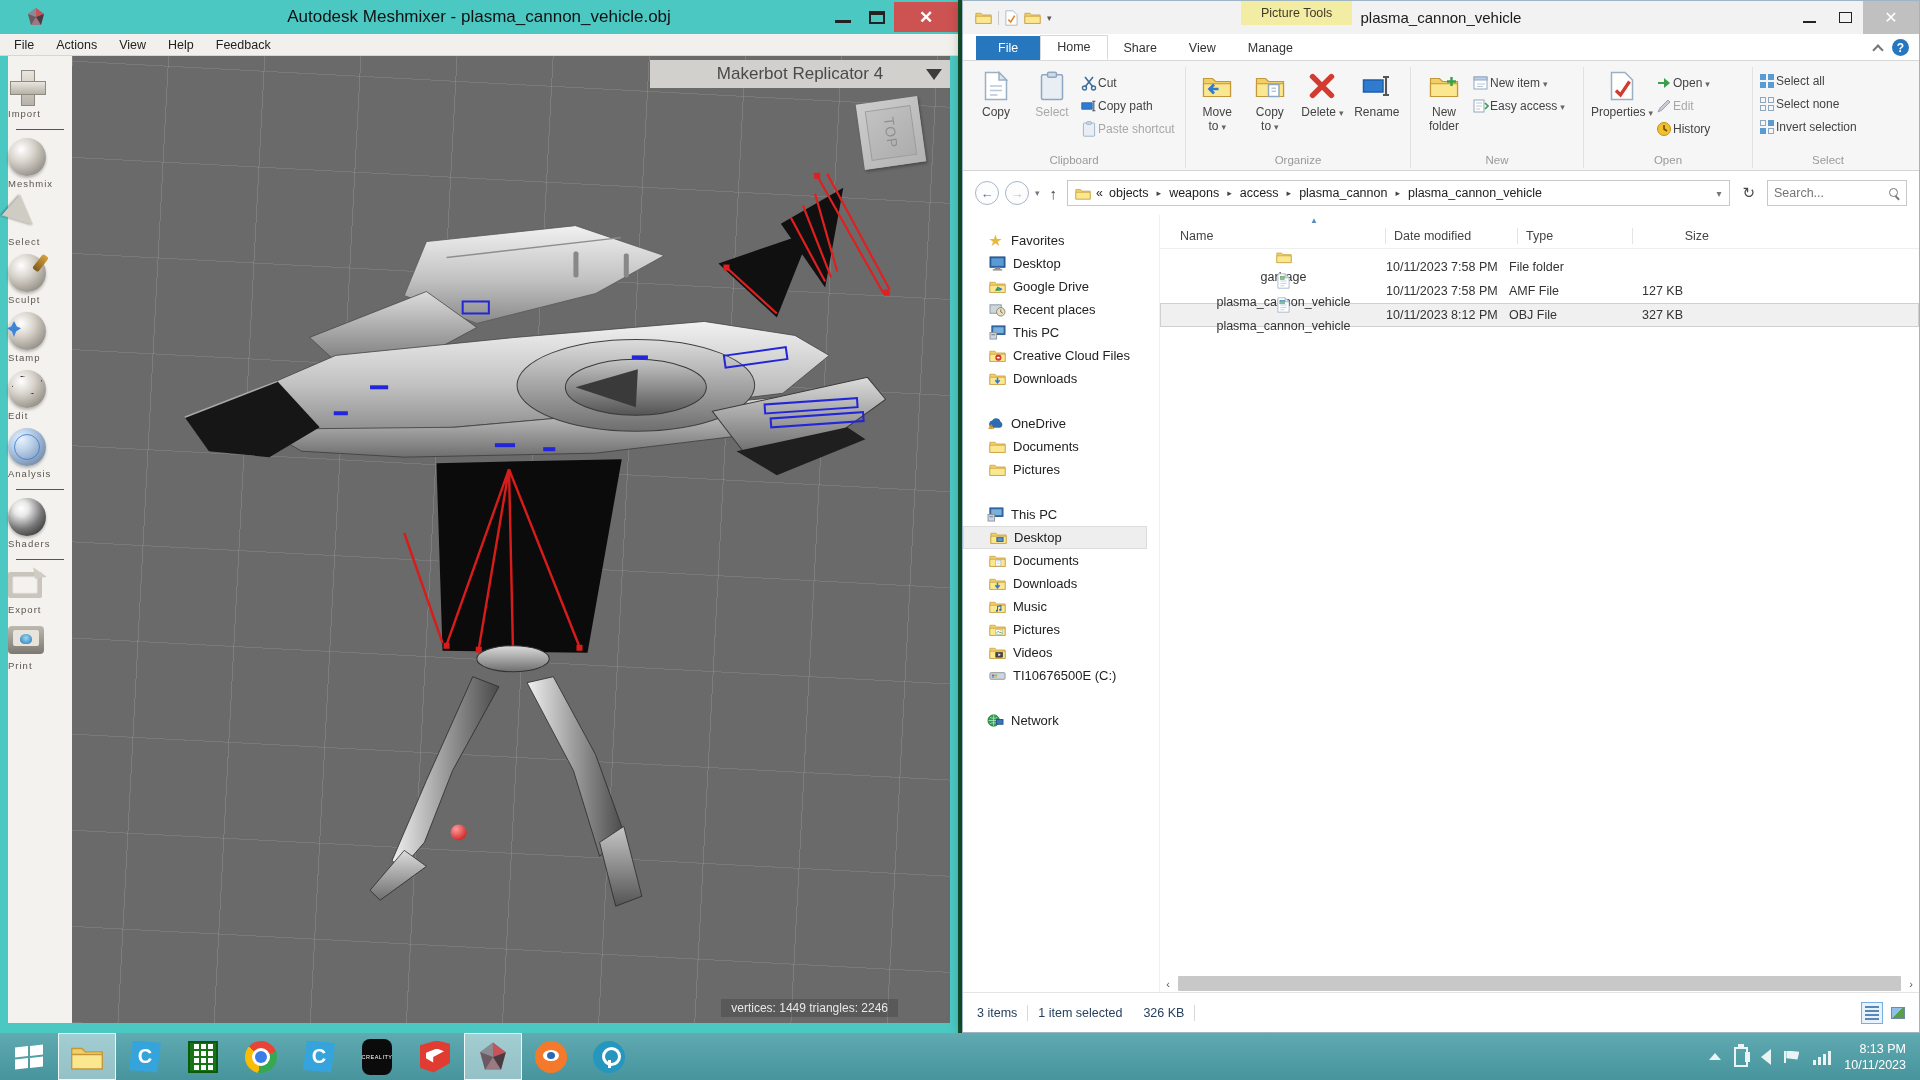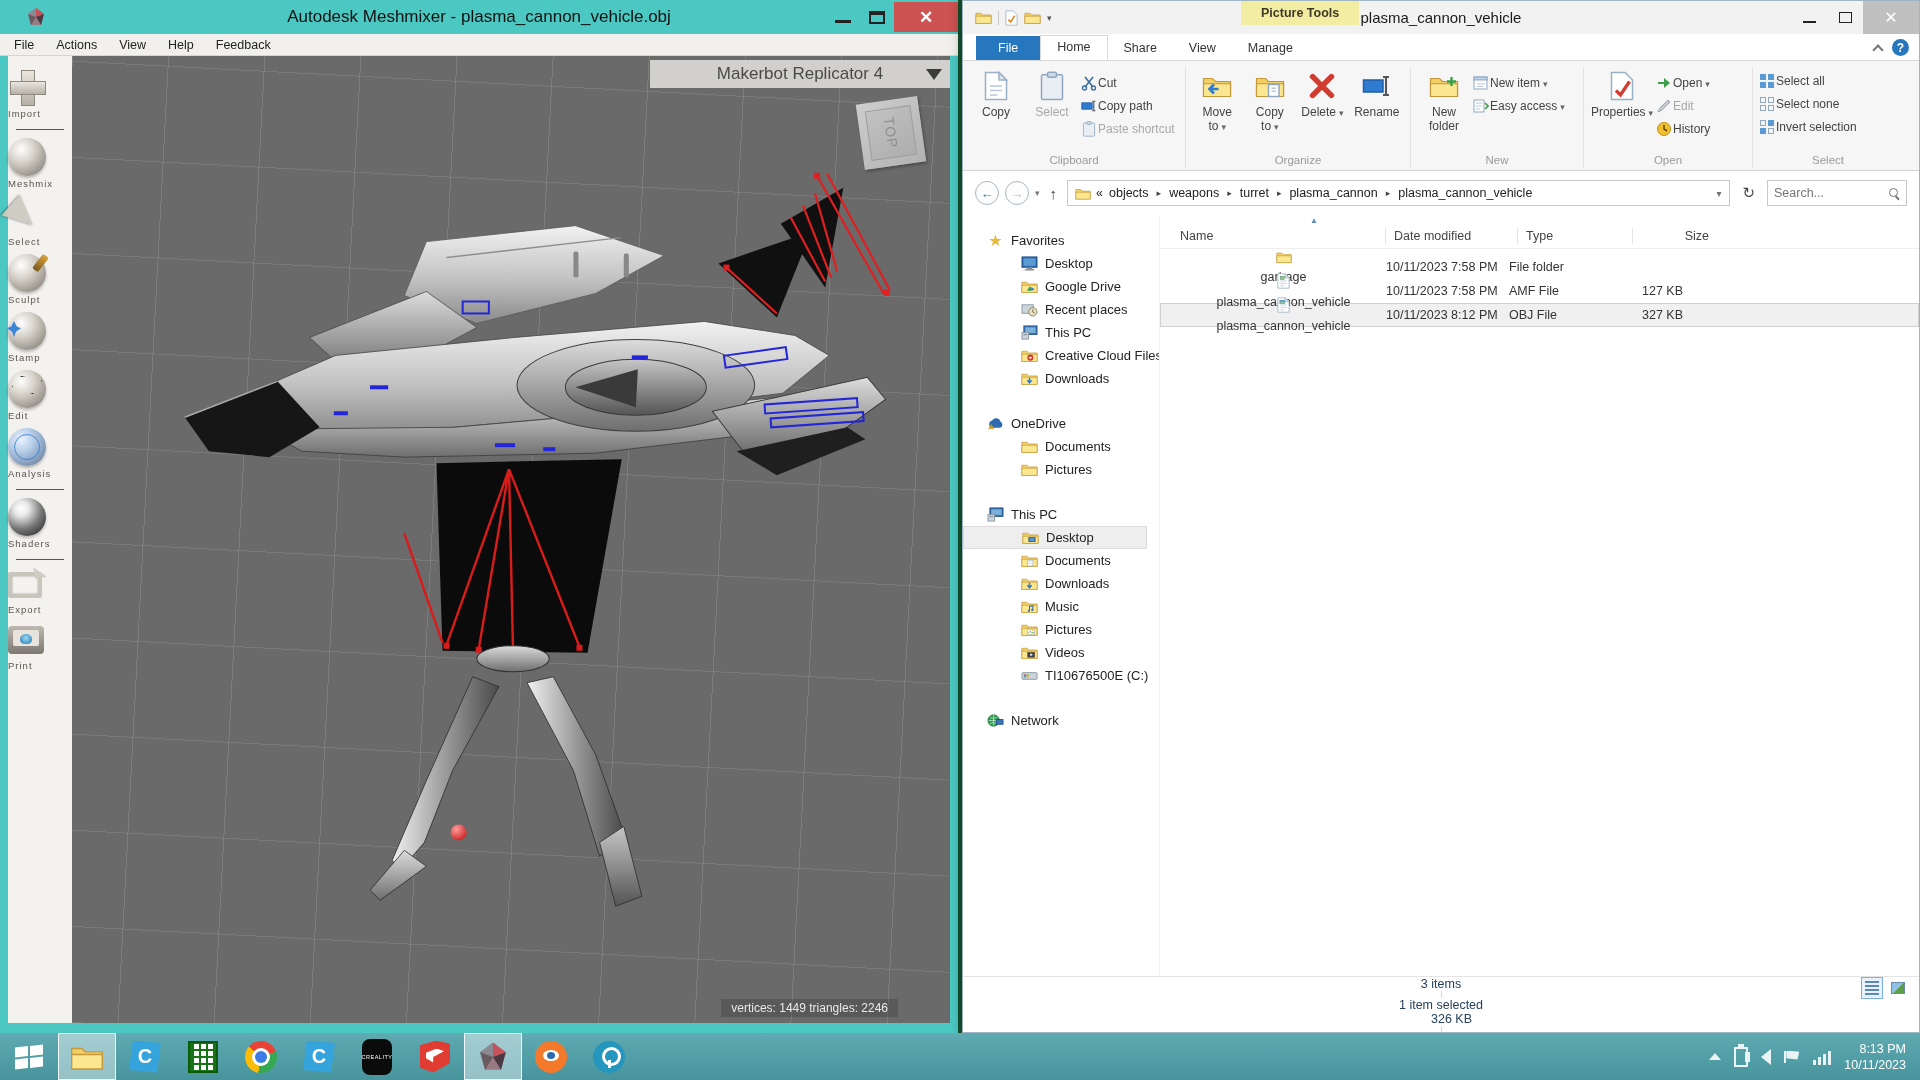--- a/index.html
+++ b/index.html
@@ -54,21 +54,21 @@
   .mm-stats { position:absolute; right:52px; bottom:6px; background:rgba(40,40,40,.25); color:#e8e8e8; font-size:12px; padding:2px 10px; }
   .mm-model { position:absolute; inset:0; width:100%; height:100%; }
 
   
   .ex-window { position:absolute; left:962px; top:0; width:958px; height:1033px; background:#fff; border:1px solid #9fb5c4; box-shadow:0 0 12px rgba(0,0,0,.35); }
   .ex-titlebar { position:relative; height:33px; background:#f2f2f2; display:flex; align-items:center; }
   .ex-qat { display:flex; align-items:center; gap:6px; padding-left:12px; }
   .ex-qat svg { width:17px; height:15px; }
   .ex-qat .qsep { width:1px; height:14px; background:#c9c9c9; }
   .ex-qat .qcaret { font-size:9px; color:#555; }
-  .ex-pictools { position:absolute; left:278px; top:0; height:24px; padding:0 20px; background:#f3eda3; display:flex; align-items:center; font-size:12.5px; color:#3f3a28;font-weight:bold; }
+  .ex-pictools { position:absolute; left:278px; top:0; height:24px; padding:0 20px; background:#f3eda3; display:flex; align-items:center; font-size:12.5px; color:#3f3a28; }
   .ex-title { position:absolute; left:0; right:0; text-align:center; font-size:15px; color:#1a1a1a; }
   .ex-btns { position:absolute; right:0; top:0; height:33px; display:flex; align-items:center; z-index:3;}
   .ex-min,.ex-max { width:36px; height:26px; display:flex; align-items:center; justify-content:center; color:#222; }
   .ex-min .bar { width:13px; height:2px; background:#222; margin-top:9px; }
   .ex-max .box { width:13px; height:11px; border:1.5px solid #222; }
   .ex-close { width:56px; height:33px; background:#c0c0c0; color:#fff; display:flex; align-items:center; justify-content:center; font-size:16px; }
   .ex-tabs { height:27px; display:flex; align-items:flex-end; border-bottom:1px solid #d8d8d8; background:#fff; position:relative; }
   .ex-tab { padding:4px 16px 5px 16px; font-size:12.5px; color:#333; }
   .ex-tab.file { background:#2677be; color:#fff; padding:5px 22px; margin-left:13px; }
   .ex-tab.sel { border:1px solid #d8d8d8; border-bottom:1px solid #fff; background:#fff; }
@@ -104,21 +104,21 @@
   .addr-refresh { font-size:15px; color:#4a4a4a; padding:0 6px; }
   .search-box { width:140px; height:26px; border:1px solid #c8c8c8; display:flex; align-items:center; padding:0 6px; }
   .search-box input { border:none; outline:none; width:100%; font-size:12.5px; color:#333; font-family:"Liberation Sans",sans-serif; }
   .mag { width:11px; height:11px; position:relative; flex-shrink:0; }
   .mag::before { content:""; position:absolute; left:0; top:0; width:7px; height:7px; border:1.5px solid #777; border-radius:50%; }
   .mag::after { content:""; position:absolute; right:0px; bottom:0px; width:5px; height:1.5px; background:#777; transform:rotate(45deg); }
 
   .ex-main { position:absolute; top:214px; bottom:40px; left:0; right:0; display:flex; }
   .ex-nav { width:197px; padding-top:14px; font-size:13px; color:#222; overflow:hidden; border-right:1px solid #f0f0f0;}
   .nav-row { display:flex; align-items:center; gap:7px; height:23px; padding-left:36px; white-space:nowrap; }
-  .nav-row.child { padding-left:58px; }
+  .nav-row.child { padding-left:26px; }
   .nav-row.selhl { background:#eeeeee; border:1px solid #dcdcdc; margin-right:12px; }
   .nav-row svg { width:17px; height:15px; flex-shrink:0; }
   .nav-gap { height:22px; }
   .nav-star { color:#e8b93c; font-size:16px; width:17px; text-align:center; }
 
   .ex-files { flex:1; position:relative; font-size:12.5px; color:#333; }
   .fl-header { display:flex; height:26px; align-items:center; border-bottom:1px solid #eee; color:#444; margin-top:8px; position:relative; }
   .fl-header .sortmark { position:absolute; left:150px; top:-7px; font-size:8px; color:#5a8cc0; }
   .col-name { width:225px; padding-left:20px; }
   .col-date { width:123px; }
@@ -128,21 +128,21 @@
   .fl-row { display:flex; height:24px; align-items:center; border:1px solid transparent; }
   .fl-row.sel { background:#f0f0f0; border:1px solid #d0d0d0; }
   .fl-row .nm { display:flex; align-items:center; gap:6px; width:225px; padding-left:20px;flex-direction:column; }
   .fl-row svg { width:16px; height:14px; flex-shrink:0; }
   .fl-rows { margin-top:6px; }
   .fl-row .dt { width:123px; } .fl-row .tp { width:106px; } .fl-row .sz { width:82px; text-align:right; padding-right:14px; }
   .ex-hscroll { position:absolute; left:0; right:0; bottom:0; height:17px; display:flex; align-items:center; background:#fff; }
   .hs-arrow { width:16px; text-align:center; font-size:11px; color:#555; }
   .hs-track { flex:1; height:15px; background:#c8c8c8; margin:0 2px; border-radius:1px; }
 
-  .ex-status { position:absolute; left:0; right:0; bottom:0; height:56px; border-top:1px solid #e4e4e4; display:flex; align-items:center; padding:0 14px; font-size:12.5px; color:#26415e; background:#fff;flex-direction:column; }
+  .ex-status { position:absolute; left:0; right:0; bottom:0; height:40px; border-top:1px solid #e4e4e4; display:flex; align-items:center; padding:0 14px; font-size:12.5px; color:#26415e; background:#fff; }
   .st-sep { width:1px; height:16px; background:#d8d8d8; margin:0 10px; }
   .st-right { position:absolute; right:10px; display:flex; gap:4px; }
   .view-ic { width:22px; height:22px; border:1px solid transparent; display:flex; align-items:center; justify-content:center; }
   .view-ic.sel { border-color:#78aee0; background:#e8f2fb; }
   .vi-list { width:14px; height:14px; background:repeating-linear-gradient(#5a87b8 0 2px, transparent 2px 4px); }
   .vi-thumb { width:14px; height:12px; background:linear-gradient(135deg,#8fc0e8 50%,#5a9e4a 50%); border:1px solid #6d8aa8; }
 
   
   .taskbar { position:absolute; left:0; bottom:0; width:1920px; height:47px; background:linear-gradient(#60aab1,#47949d); display:flex; align-items:stretch; }
   .tb-start { width:58px; display:flex; align-items:center; justify-content:center; }
@@ -753,21 +753,21 @@
       <span class="addr-up">↑</span>
       <div class="addr-box">
         <svg>
             <use href="#i-folder"></use>
           </svg>
         <span>«</span>
         <span class="crumb">objects</span>
         <span class="crumb-sep">▸</span>
         <span class="crumb">weapons</span>
         <span class="crumb-sep">▸</span>
-        <span class="crumb">turret</span>
+        <span class="crumb">access</span>
         <span class="crumb-sep">▸</span>
         <span class="crumb">plasma_cannon</span>
         <span class="crumb-sep">▸</span>
         <span class="crumb">plasma_cannon_vehicle</span>
         <span class="spacer"></span>
         <span class="boxcaret">▾</span>
       </div>
       <span class="addr-refresh">↻</span>
       <div class="search-box">
         <input type="text" placeholder="Search..." style="">

